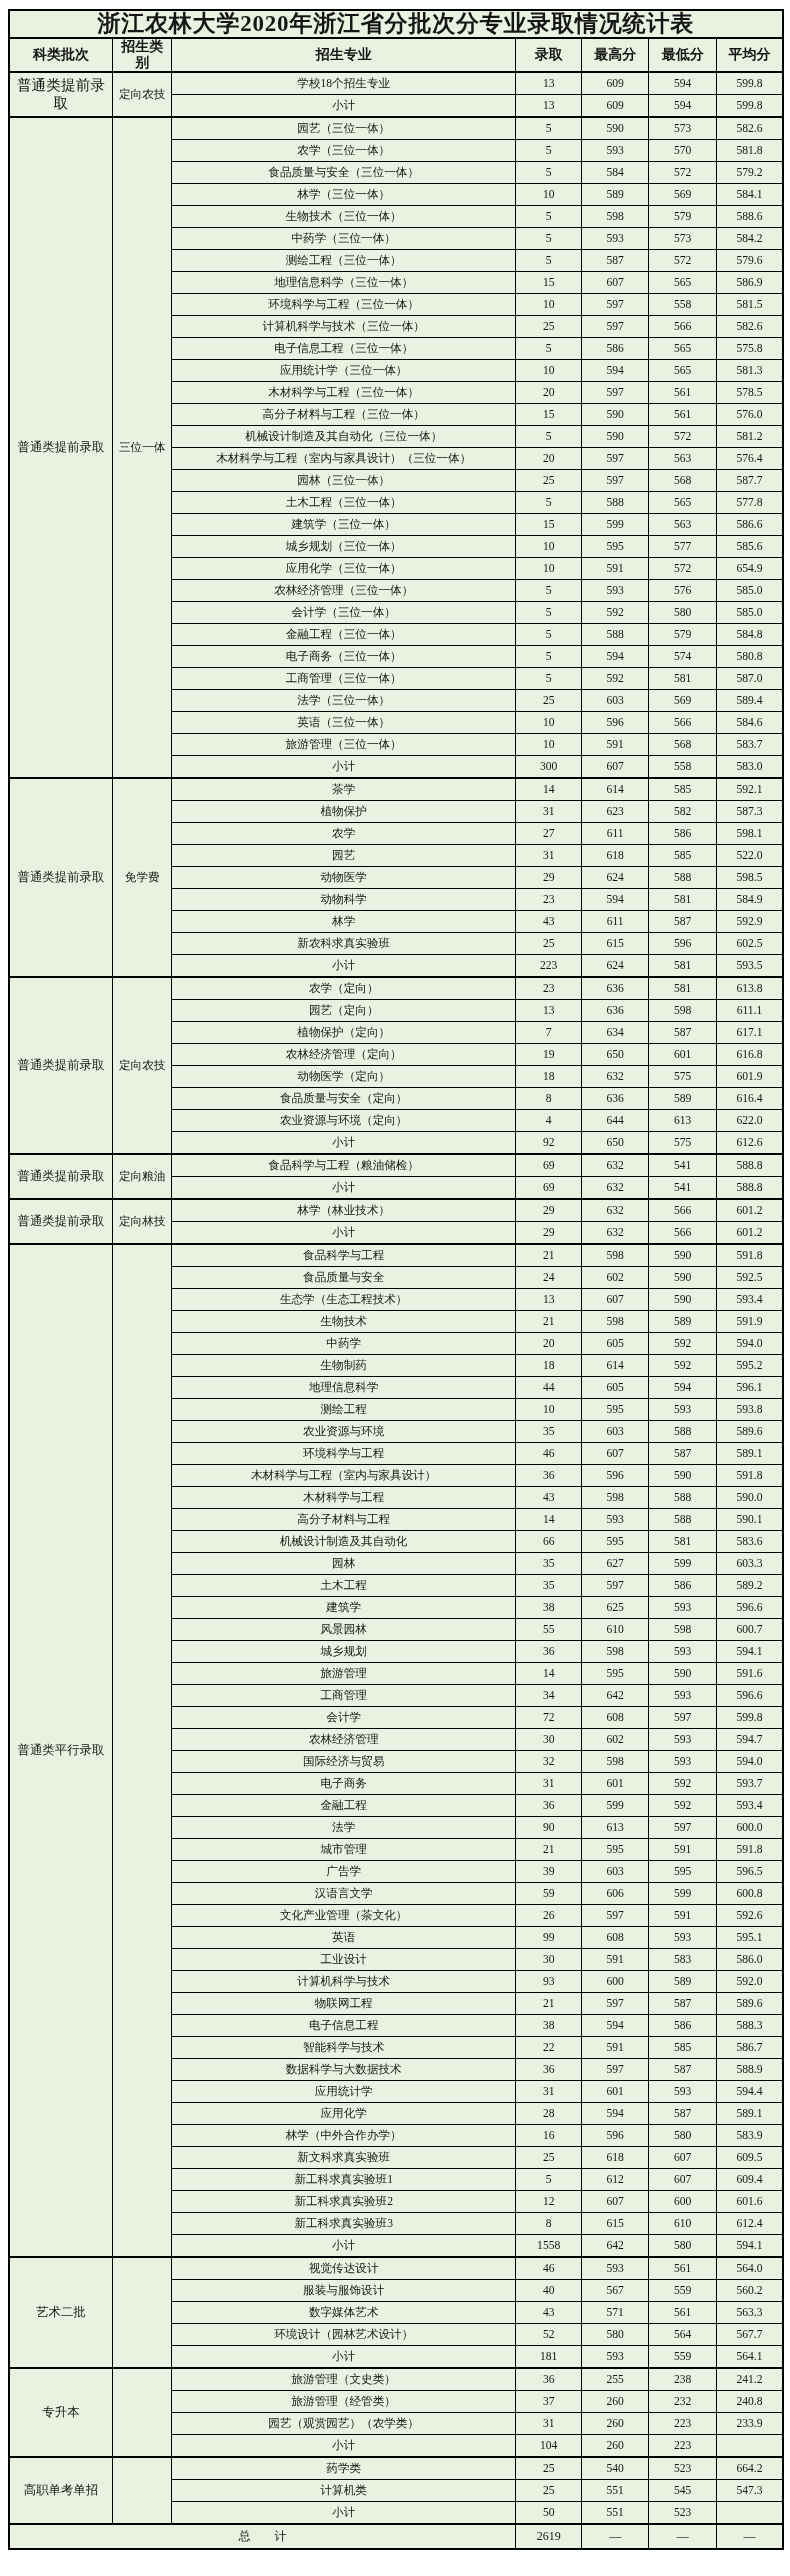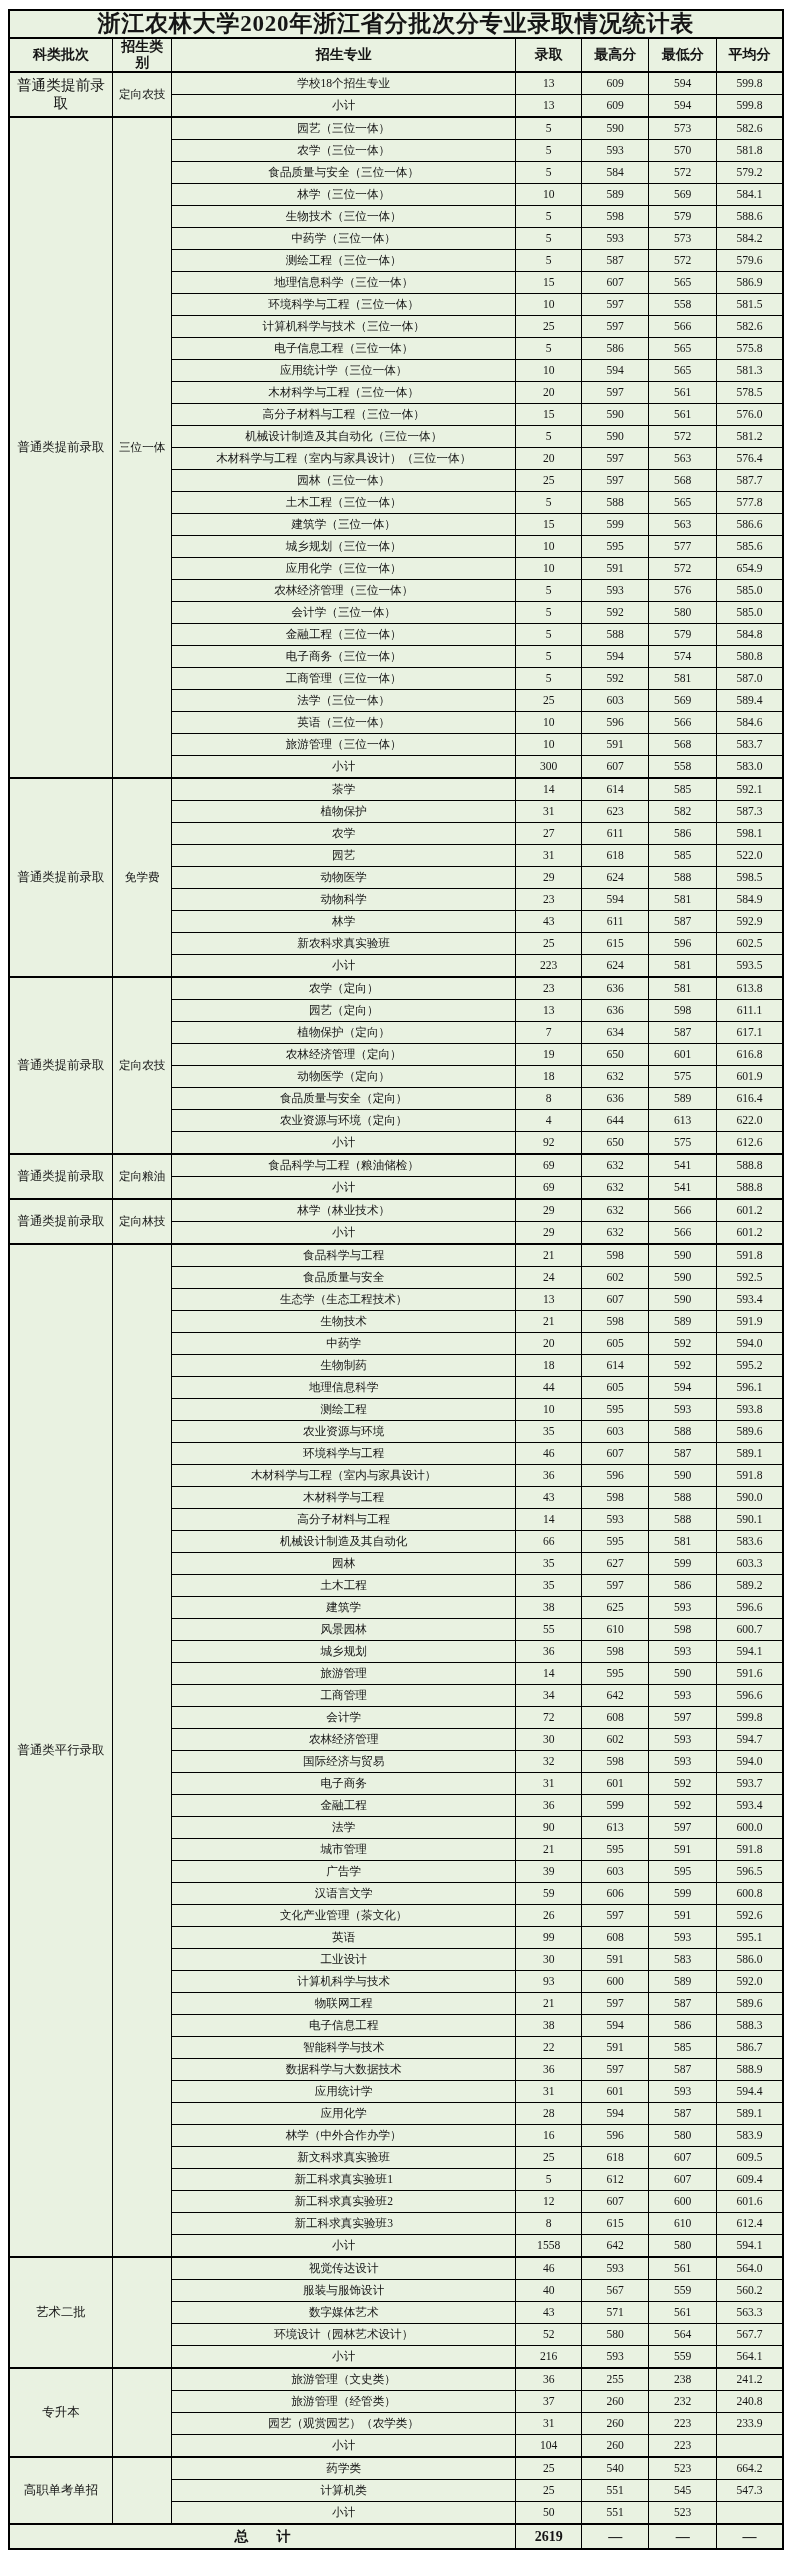--- a/index.html
+++ b/index.html
@@ -34,21 +34,21 @@
     font-size:14px;
     font-weight:bold;
     border-bottom-width:2.3px;
   }
   tbody td{height:21px;font-size:11.6px;}
   td.batch-cell{font-size:12.4px;}
   td.category-cell{font-size:11.6px;}
   td.major-cell{font-size:11.6px;}
   tr.section-start td{border-top-width:2.3px;}
   tr.subtotal-row td{font-weight:normal;}
-  tr.total-row td{font-weight:bold;border-top-width:2.3px;height:23px;font-size:14px;margin-left:22px;}
+  tr.total-row td{font-weight:normal;border-top-width:2.3px;height:23px;font-size:12px;margin-left:22px;}
   tr.sec-0 td.batch-cell{font-size:14.7px;line-height:1.2;}
 </style>
 </head>
 <body>
 
 <div class="page">
   <table class="adm">
     <colgroup>
       <col style="width:104px">
       <col style="width:59px">
@@ -805,21 +805,21 @@
         </tr>
         <tr class="sec-7">
           <td class="major-cell">环境设计（园林艺术设计）</td>
           <td class="count-cell">52</td>
           <td class="max-cell">580</td>
           <td class="min-cell">564</td>
           <td class="avg-cell">567.7</td>
         </tr>
         <tr class="sec-7 subtotal-row">
           <td class="major-cell">小计</td>
-          <td class="count-cell">216</td>
+          <td class="count-cell">181</td>
           <td class="max-cell">593</td>
           <td class="min-cell">559</td>
           <td class="avg-cell">564.1</td>
         </tr>
         <tr class="sec-8 section-start">
           <td rowspan="4" class="batch-cell">专升本</td>
           <td rowspan="4" class="category-cell"></td>
           <td class="major-cell">旅游管理（文史类）</td>
           <td class="count-cell">36</td>
           <td class="max-cell">255</td>

